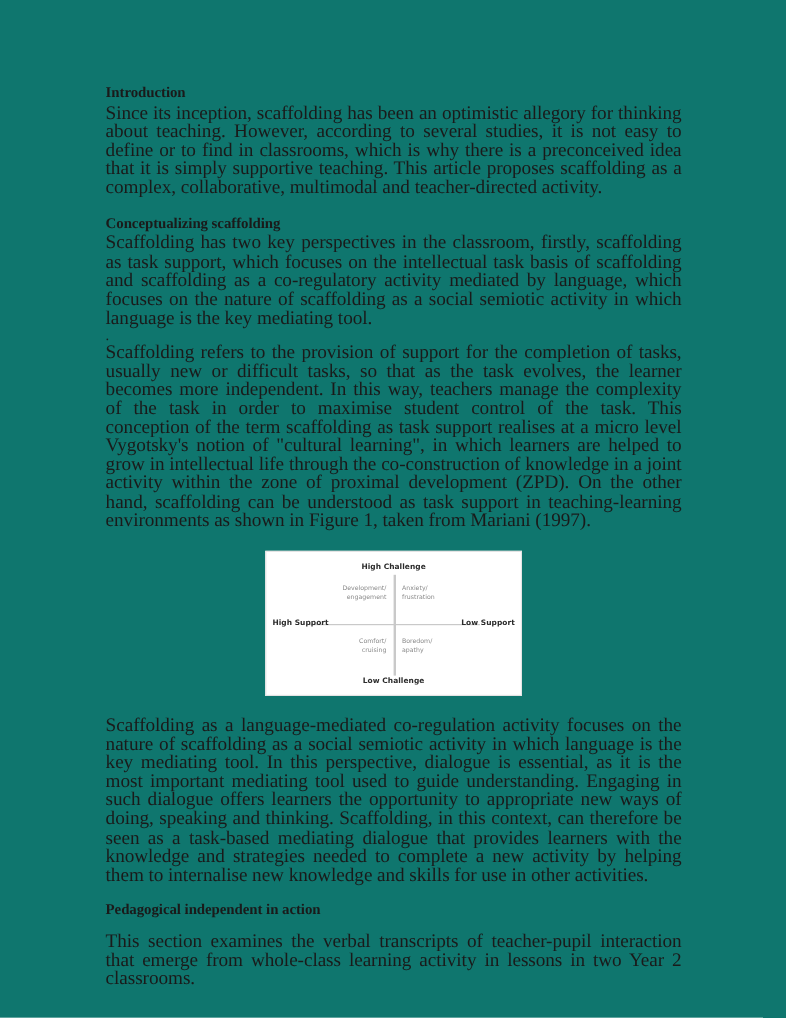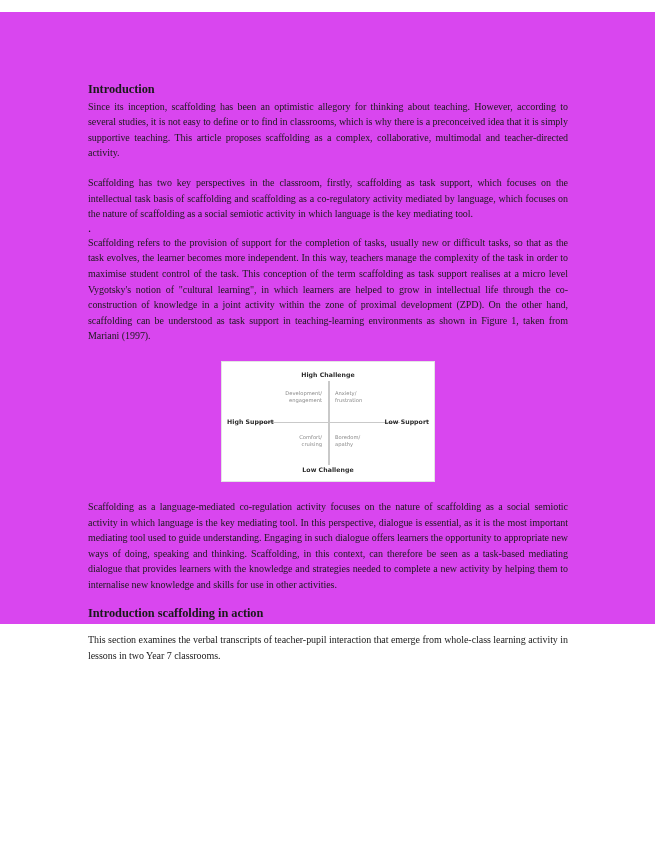--- a/index.html
+++ b/index.html
@@ -14,42 +14,41 @@
     position: relative;
     overflow: hidden;
     font-family: "Liberation Serif", "DejaVu Serif", serif;
     color: #1a1a1a;
   }
 
   .page {
     position: absolute;
     left: 0; top: 0;
     width: 655px;
-    height: 612px;
-    background: #d946ef;
-    margin-top: 12px;
+    height: 848px;
+    background: #0f766e;
   }
 
   .content {
     position: absolute;
     left: 88px;
     top: 70px;
     width: 480px;
   }
 
   h2.section-heading {
     font-size: 12.4px;
     font-weight: bold;
     margin: 0 0 1px 0;
     line-height: 15.6px;
     letter-spacing: -0.05px;
   }
 
   p.body-text {
-    font-size: 10px;
+    font-size: 16px;
     line-height: 15.6px;
     margin: 0;
     text-align: justify;
     letter-spacing: -0.05px;
     -webkit-hyphens: none;
     hyphens: none;
   }
 
   .gap-sm { height: 9px; }
   .gap-md { height: 14px; }
@@ -139,20 +138,21 @@
 <body>
 
 <div class="page">
   <div class="content">
 
     <h2 class="section-heading">Introduction</h2>
     <p class="body-text">Since its inception, scaffolding has been an optimistic allegory for thinking about teaching. However, according to several studies, it is not easy to define or to find in classrooms, which is why there is a preconceived idea that it is simply supportive teaching. This article proposes scaffolding as a complex, collaborative, multimodal and teacher-directed activity.</p>
 
     <div class="gap-md"></div>
 
+    <h2 class="section-heading">Conceptualizing scaffolding</h2>
     <p class="body-text">Scaffolding has two key perspectives in the classroom, firstly, scaffolding as task support, which focuses on the intellectual task basis of scaffolding and scaffolding as a co-regulatory activity mediated by language, which focuses on the nature of scaffolding as a social semiotic activity in which language is the key mediating tool.</p>
 
     <p class="stray-dot">.</p>
 
     <p class="body-text">Scaffolding refers to the provision of support for the completion of tasks, usually new or difficult tasks, so that as the task evolves, the learner becomes more independent. In this way, teachers manage the complexity of the task in order to maximise student control of the task. This conception of the term scaffolding as task support realises at a micro level Vygotsky's notion of "cultural learning", in which learners are helped to grow in intellectual life through the co-construction of knowledge in a joint activity within the zone of proximal development (ZPD). On the other hand, scaffolding can be understood as task support in teaching-learning environments as shown in Figure 1, taken from Mariani (1997).</p>
 
     <div class="gap-lg"></div>
 
     <div class="figure-wrap">
       <div class="figure-box">
@@ -178,20 +178,20 @@
 
       </div>
     </div>
 
     <div class="gap-lg"></div>
 
     <p class="body-text">Scaffolding as a language-mediated co-regulation activity focuses on the nature of scaffolding as a social semiotic activity in which language is the key mediating tool. In this perspective, dialogue is essential, as it is the most important mediating tool used to guide understanding. Engaging in such dialogue offers learners the opportunity to appropriate new ways of doing, speaking and thinking. Scaffolding, in this context, can therefore be seen as a task-based mediating dialogue that provides learners with the knowledge and strategies needed to complete a new activity by helping them to internalise new knowledge and skills for use in other activities.</p>
 
     <div class="gap-md"></div>
 
-    <h2 class="section-heading">Introduction scaffolding in action</h2>
+    <h2 class="section-heading">Pedagogical independent in action</h2>
 
     <div class="gap-sm"></div>
 
-    <p class="body-text">This section examines the verbal transcripts of teacher-pupil interaction that emerge from whole-class learning activity in lessons in two Year 7 classrooms.</p>
+    <p class="body-text">This section examines the verbal transcripts of teacher-pupil interaction that emerge from whole-class learning activity in lessons in two Year 2 classrooms.</p>
 
   </div>
 </div>
 
 </body></html>

